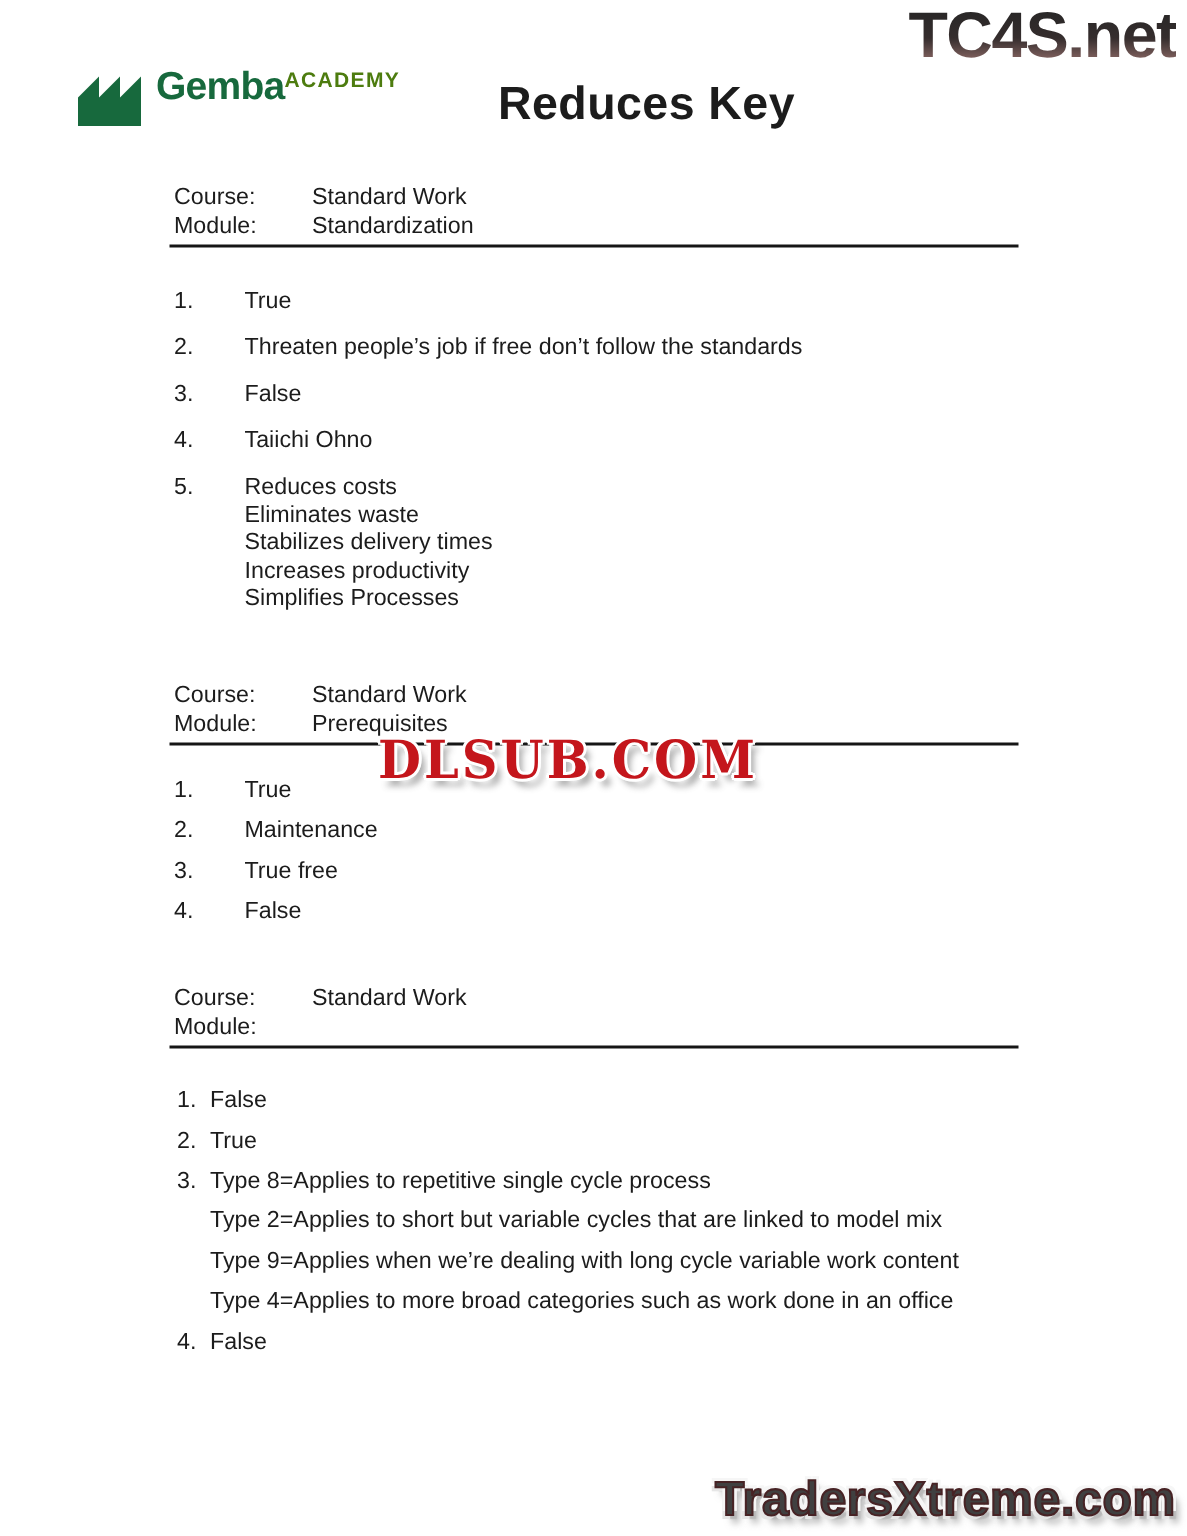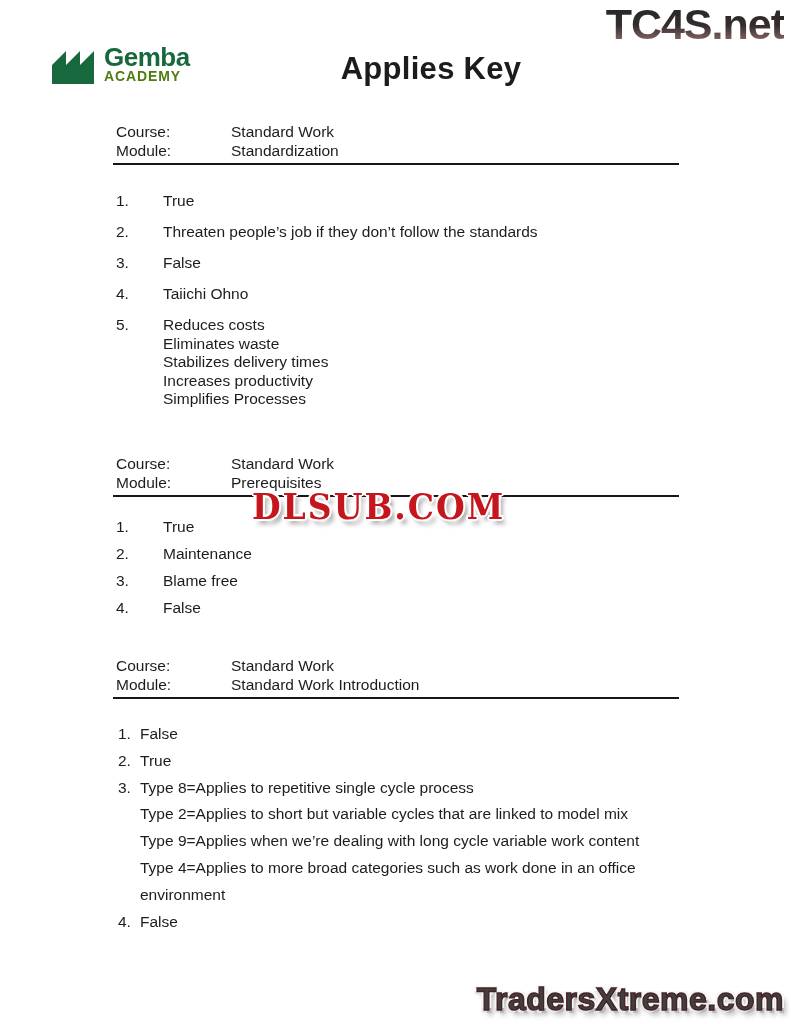--- a/index.html
+++ b/index.html
@@ -25,21 +25,21 @@
     background: linear-gradient(180deg, #262626 8%, #352d2d 52%, #8f6b68 88%, #b09792 100%);
     -webkit-background-clip: text;
     background-clip: text;
     -webkit-text-fill-color: transparent;
     color: transparent;
   }
 
   
   .logo { position: absolute; left: 52px; top: 44px; display: flex; align-items: flex-start; gap: 6px; }
   .factory-icon svg { display: block; }
-  .logo-text { display: flex; flex-direction: column; padding-top: 2px; }
+  .logo-text { display: flex; padding-top: 2px; }
   .logo-brand { font-size: 26px; font-weight: bold; color: #17693d; line-height: 23px; letter-spacing: -0.5px; }
   .logo-sub { font-size: 14px; font-weight: bold; color: #4d7c0f; letter-spacing: 0.9px; line-height: 15px; }
 
   .page-title {
     position: absolute;
     top: 51px;
     left: 72px;
     width: 718px;
     text-align: center;
     font-size: 31px;
@@ -48,21 +48,21 @@
   }
 
   
   .course-block {
     position: absolute;
     left: 113px;
     width: 566px;
     border-bottom: 2.5px solid #161616;
     padding-bottom: 3px;
   }
-  .course-row { display: flex; line-height: 18.5px; font-size: 15.5px; padding-left: 3px; gap: 23px; }
+  .course-row { display: flex; line-height: 18.5px; font-size: 15.5px; padding-left: 3px; }
   .course-label { width: 92px; flex: none; }
   #course-block-1 { top: 123px; }
   #course-block-2 { top: 455px; }
   #course-block-3 { top: 657px; }
 
   
   .answer-list { position: absolute; font-size: 15.5px; }
   .item { display: flex; }
   .item-num { flex: none; }
   .line { line-height: 18.5px; }
@@ -126,21 +126,21 @@
       <svg width="46" height="40" viewBox="0 0 46 40" xmlns="http://www.w3.org/2000/svg">
         <path d="M0 40 V21 L14 7 V21 L28 7 V21 L42 7 V40 Z" fill="#17693d"></path>
       </svg>
     </span>
     <span class="logo-text">
       <span class="logo-brand">Gemba</span>
       <span class="logo-sub">ACADEMY</span>
     </span>
   </div>
 
-  <div class="page-title">Applies Key</div>
+  <div class="page-title">Reduces Key</div>
 
   <div class="course-block" id="course-block-1">
     <div class="course-row">
       <span class="course-label">Course:</span>
       <span class="course-value">Standard Work</span>
     </div>
     <div class="course-row">
       <span class="course-label">Module:</span>
       <span class="course-value">Standardization</span>
     </div>
@@ -149,21 +149,21 @@
   <div class="answer-list" id="answer-list-1">
       <div class="item">
         <span class="item-num line">1.</span>
         <div class="item-lines">
           <div class="line">True</div>
         </div>
       </div>
       <div class="item">
         <span class="item-num line">2.</span>
         <div class="item-lines">
-          <div class="line">Threaten people’s job if they don’t follow the standards</div>
+          <div class="line">Threaten people’s job if free don’t follow the standards</div>
         </div>
       </div>
       <div class="item">
         <span class="item-num line">3.</span>
         <div class="item-lines">
           <div class="line">False</div>
         </div>
       </div>
       <div class="item">
         <span class="item-num line">4.</span>
@@ -205,39 +205,38 @@
       </div>
       <div class="item">
         <span class="item-num line">2.</span>
         <div class="item-lines">
           <div class="line">Maintenance</div>
         </div>
       </div>
       <div class="item">
         <span class="item-num line">3.</span>
         <div class="item-lines">
-          <div class="line">Blame free</div>
+          <div class="line">True free</div>
         </div>
       </div>
       <div class="item">
         <span class="item-num line">4.</span>
         <div class="item-lines">
           <div class="line">False</div>
         </div>
       </div>
     </div>
 
   <div class="course-block" id="course-block-3">
     <div class="course-row">
       <span class="course-label">Course:</span>
       <span class="course-value">Standard Work</span>
     </div>
     <div class="course-row">
       <span class="course-label">Module:</span>
-      <span class="course-value">Standard Work Introduction</span>
     </div>
   </div>
 
   <div class="answer-list" id="answer-list-3">
       <div class="item">
         <span class="item-num line">1.</span>
         <div class="item-lines">
           <div class="line">False</div>
         </div>
       </div>
@@ -247,21 +246,20 @@
           <div class="line">True</div>
         </div>
       </div>
       <div class="item">
         <span class="item-num line">3.</span>
         <div class="item-lines">
           <div class="line">Type 8=Applies to repetitive single cycle process</div>
           <div class="line">Type 2=Applies to short but variable cycles that are linked to model mix</div>
           <div class="line">Type 9=Applies when we’re dealing with long cycle variable work content</div>
           <div class="line">Type 4=Applies to more broad categories such as work done in an office</div>
-          <div class="line">environment</div>
         </div>
       </div>
       <div class="item">
         <span class="item-num line">4.</span>
         <div class="item-lines">
           <div class="line">False</div>
         </div>
       </div>
     </div>
 

